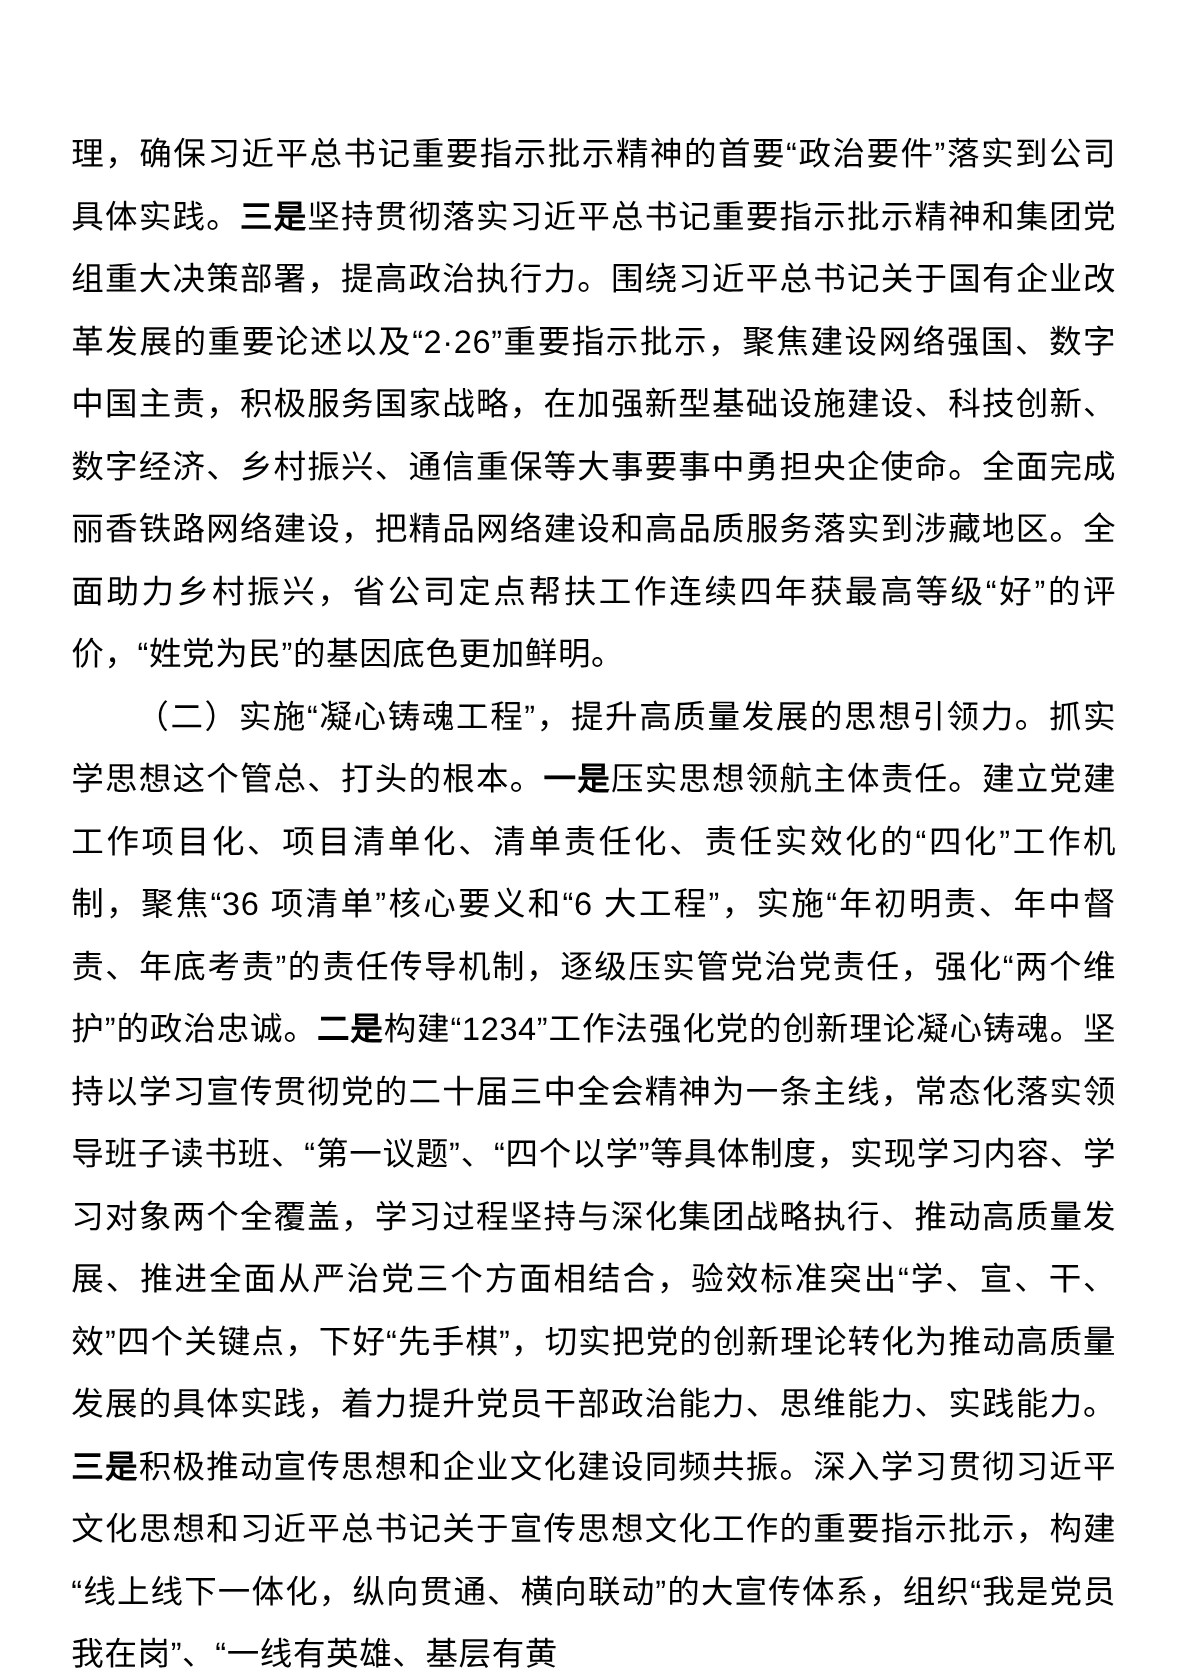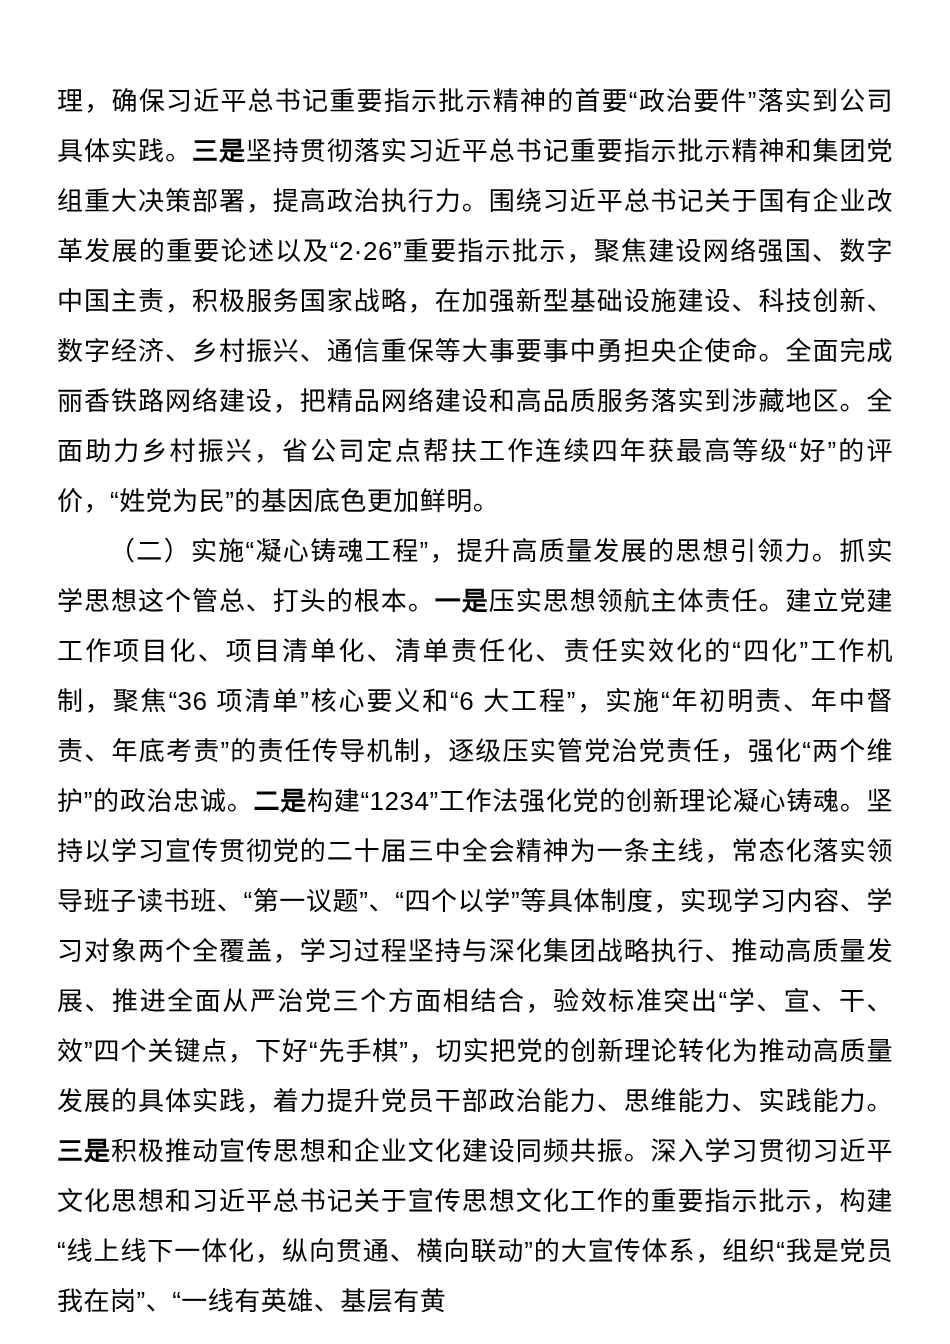--- a/index.html
+++ b/index.html
@@ -6,21 +6,21 @@
     margin: 0;
     padding: 0;
     background: #ffffff;
   }
   .page {
     position: relative;
     width: 950px;
     height: 1344px;
     box-sizing: border-box;
     background: #ffffff;
-    padding: 76px 57px 0 57px;
+    padding: 98px 57px 0 57px;
     overflow: hidden;
     font-family: "Liberation Sans", "DejaVu Sans", sans-serif;
     color: #000000;
   }
   p.doc-para {
     margin: 0;
     padding: 0;
     font-size: 26px;
     line-height: 50px;
     text-align: justify;

